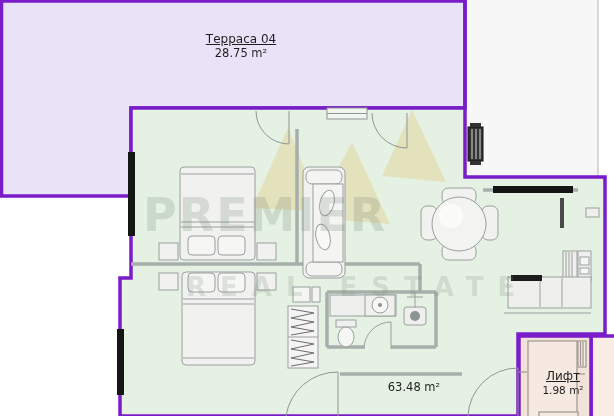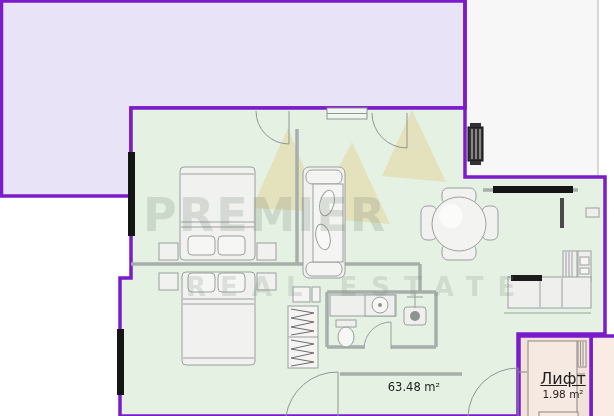--- a/index.html
+++ b/index.html
@@ -4,21 +4,21 @@
 <style>
   html,body{margin:0;padding:0;background:#ffffff;}
   .stage{
     position:relative;width:614px;height:416px;overflow:hidden;
     font-family:"DejaVu Sans",sans-serif;background:#ffffff;
   }
   .stage svg{position:absolute;left:0;top:0;}
   .room-label{position:absolute;text-align:center;color:#1f1f1f;line-height:1.15;z-index:5;}
   .room-label .nm{display:block;text-decoration:underline;font-size:12px;}
   .room-label .ar{display:block;font-size:11.5px;}
-  .room-label.small .nm{font-size:16px;text-decoration:underline;}
+  .room-label.small .nm{font-size:12px;text-decoration:underline;}
   .room-label.small .ar{font-size:10.5px;}
   .wm-title{
     position:absolute;left:143px;top:188px;z-index:4;
     font-size:46px;font-weight:700;letter-spacing:2px;
     color:rgba(110,132,112,0.22);white-space:nowrap;
   }
   .wm-sub{
     position:absolute;left:186px;top:272px;z-index:4;
     font-size:26px;font-weight:700;letter-spacing:14px;
     color:rgba(118,140,120,0.20);white-space:nowrap;
@@ -178,20 +178,24 @@
       <line x1="583" y1="342" x2="583" y2="366"></line>
       <rect x="539" y="412" width="39" height="6"></rect>
       <line x1="519" y1="372" x2="527" y2="372"></line>
       <line x1="577" y1="374" x2="585" y2="374"></line>
     </g>
   </svg>
 
   <div class="wm-title">PREMIER</div>
   <div class="wm-sub">REAL ESTATE</div>
 
+  <div class="room-label" style="left:166px;top:33px;width:150px;">
+    <span class="nm">Терраса 04</span>
+    <span class="ar">28.75 m²</span>
+  </div>
   <div class="room-label" style="left:339px;top:381px;width:150px;">
     <span class="ar">63.48 m²</span>
   </div>
   <div class="room-label small" style="left:523px;top:370px;width:80px;">
     <span class="nm">Лифт</span>
     <span class="ar">1.98 m²</span>
   </div>
 </div>
 
 </body></html>

